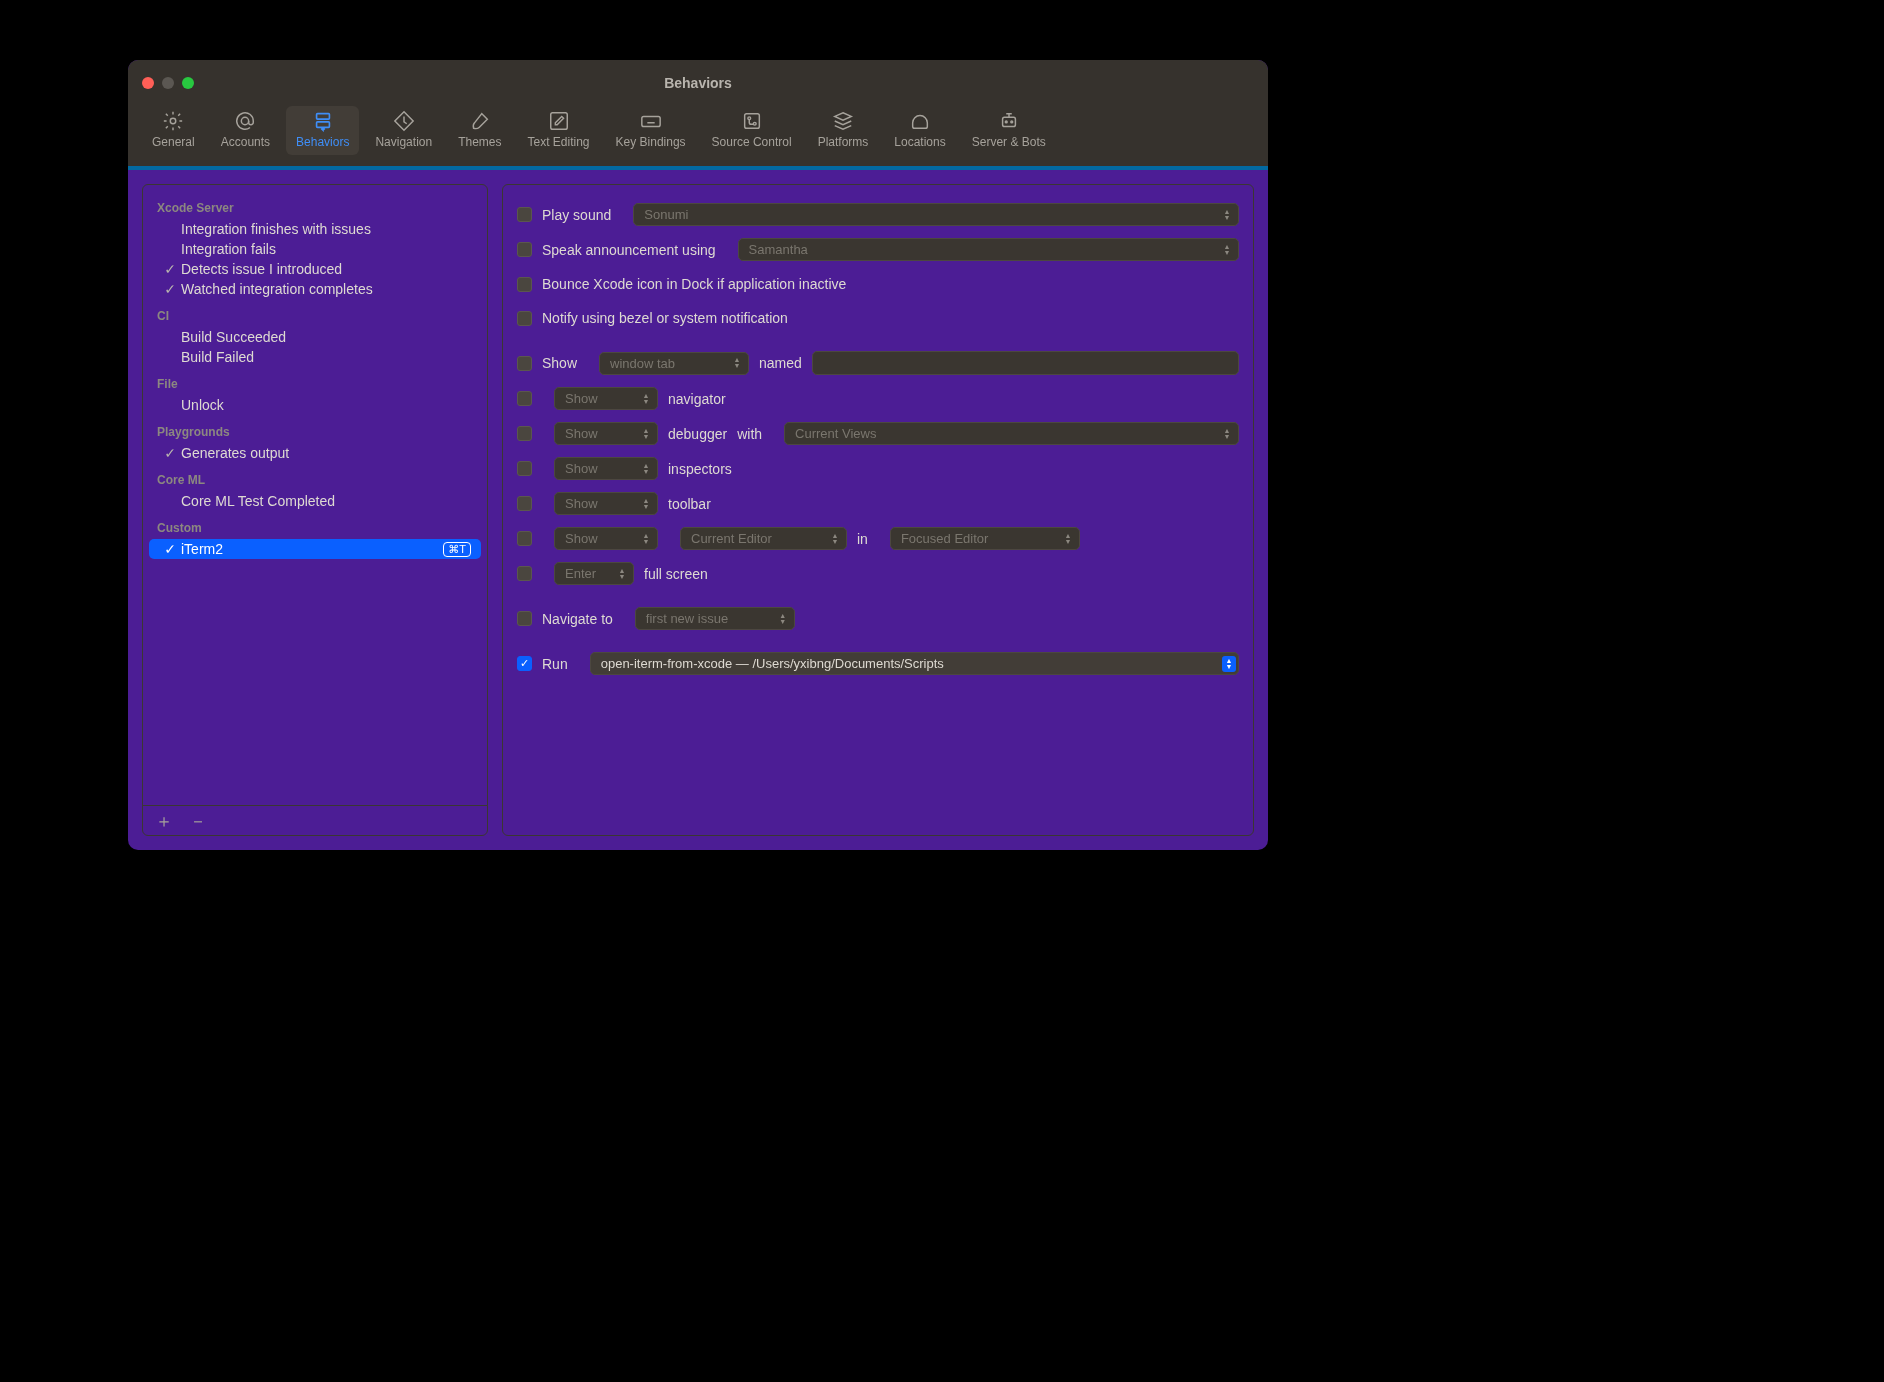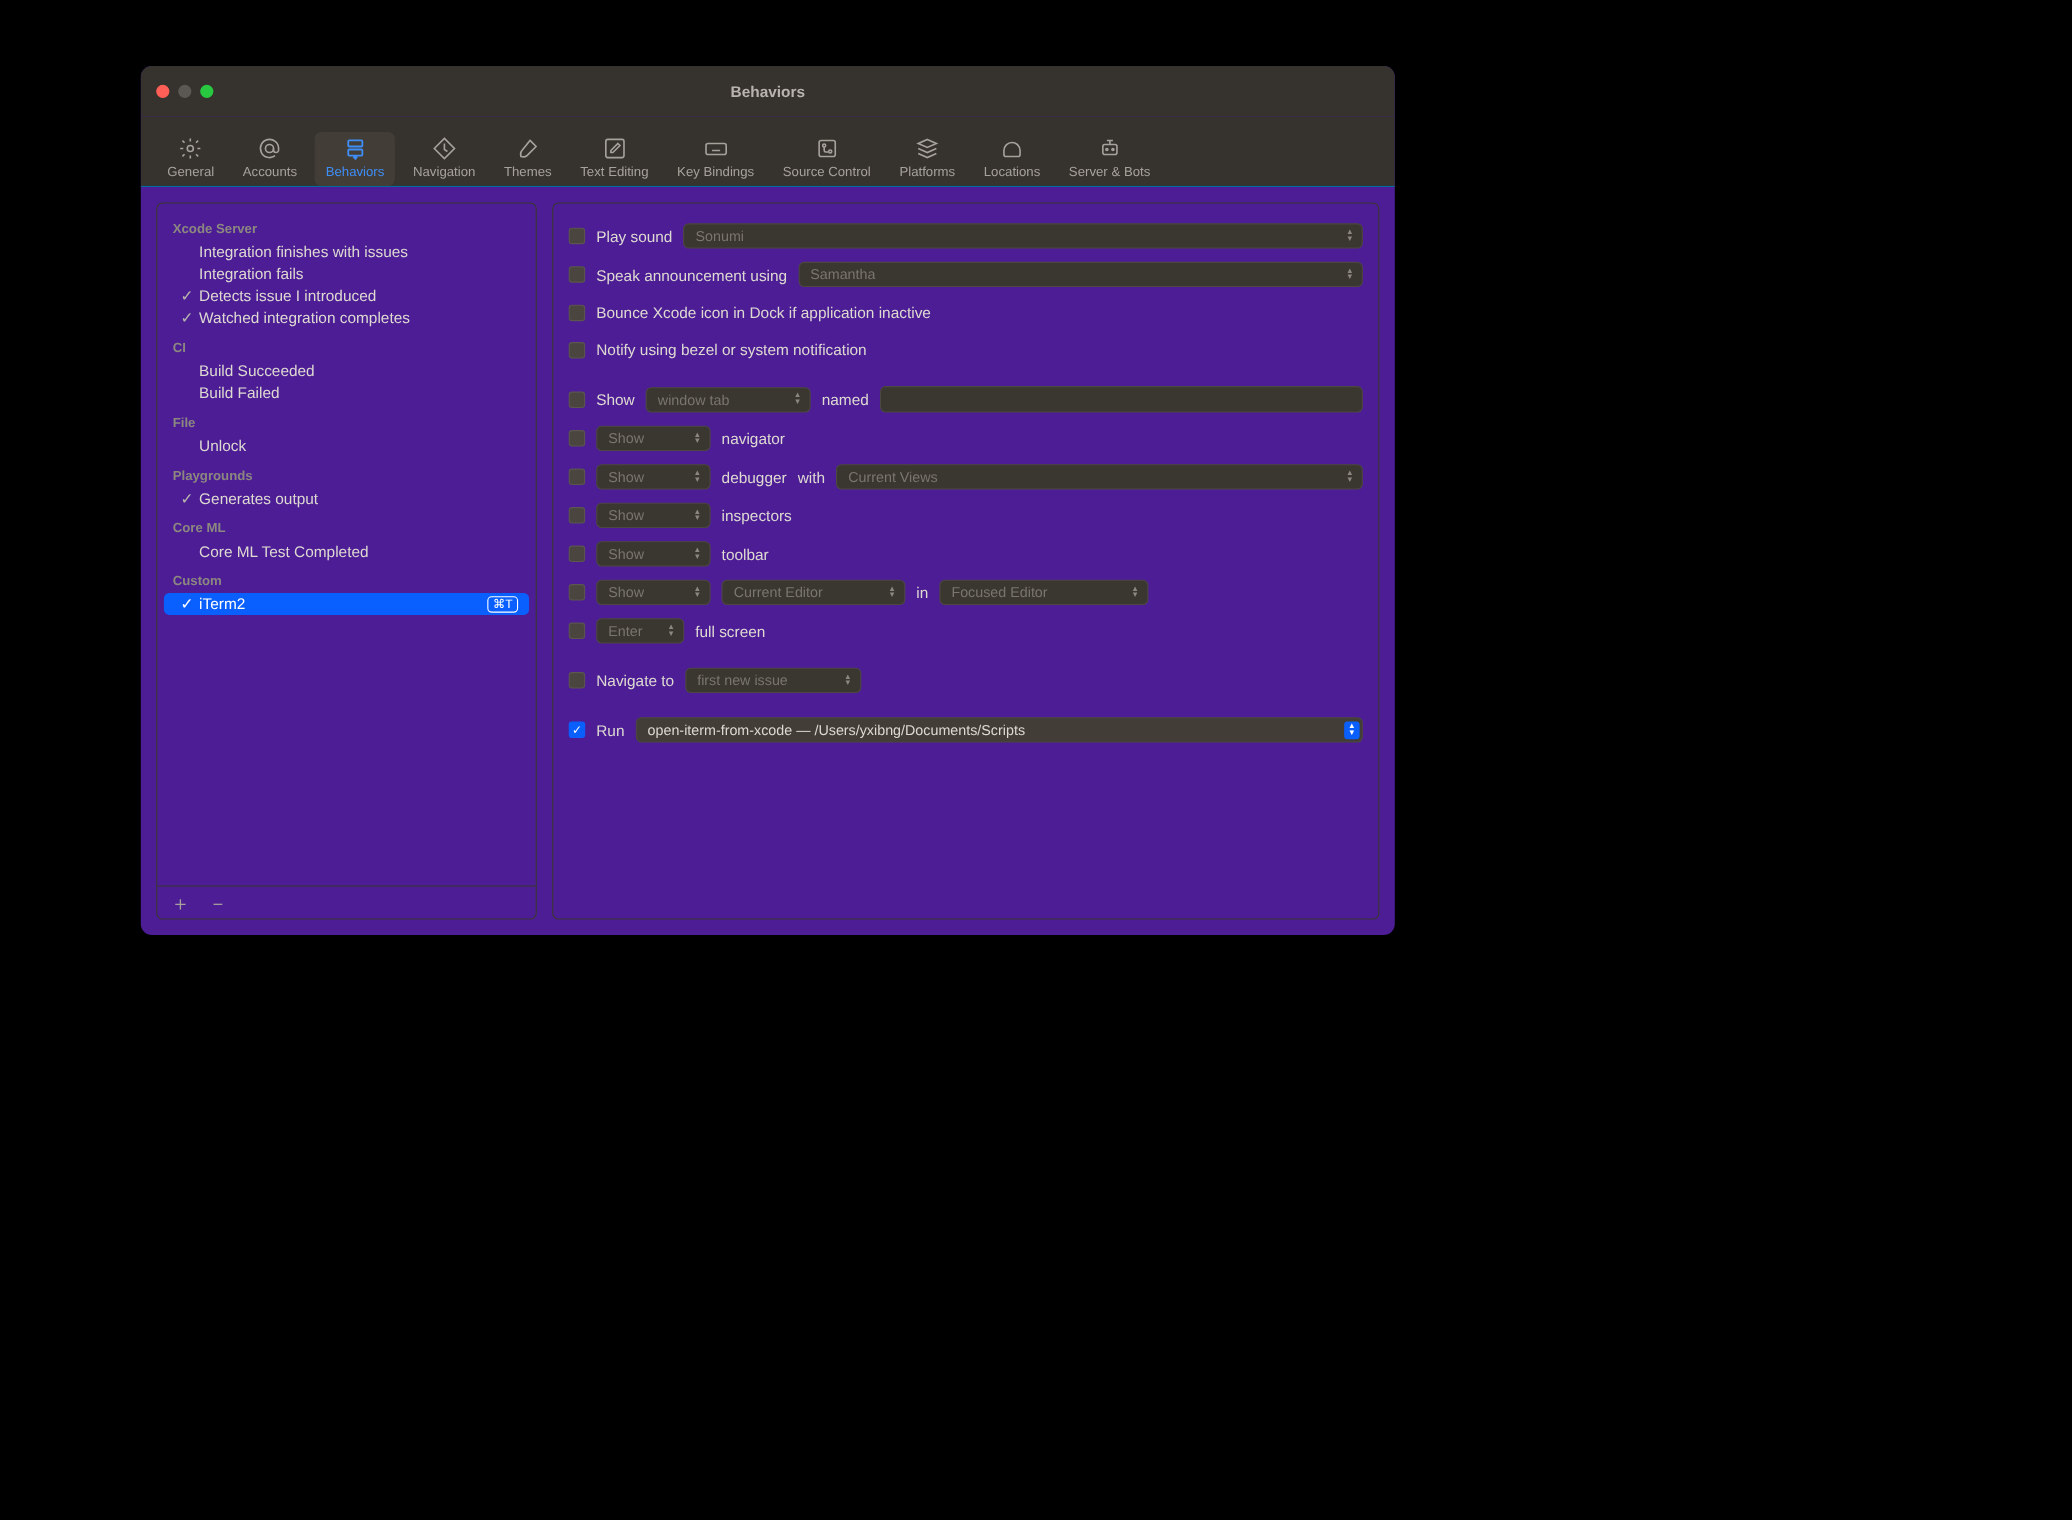--- a/index.html
+++ b/index.html
@@ -46,23 +46,23 @@
   .title {
     position: absolute;
     left: 0; right: 0; text-align: center;
     font-weight: 600;
     color: #b9b5ae;
     font-size: 14px;
   }
   .toolbar {
     height: 64px;
     background: #36322d;
-    border-bottom: 1px solid #0369a1;
-    display: flex;
-    align-items: flex-end;
+    border-bottom: 4px solid #0369a1;
+    display: flex;
+    align-items: flex-start;
     padding: 0 14px;
     gap: 6px;
   }
   .tool {
     display: flex;
     flex-direction: column;
     align-items: center;
     justify-content: center;
     padding: 4px 10px 6px;
     color: #a6a29b;
@@ -177,20 +177,21 @@
     background: #423d37;
     border: 1px solid #4c4740;
     border-radius: 5px;
     padding: 3px 22px 3px 10px;
     color: #a6a29b;
     font-size: 13px;
     position: relative;
     display: inline-flex;
     align-items: center;
     min-height: 22px;
+    margin-left: 12px;
   }
   .select.dim { color: #7a766e; background: #3a3630; }
   .select .arrows {
     position: absolute;
     right: 4px;
     width: 14px;
     display: flex;
     flex-direction: column;
     align-items: center;
     font-size: 7px;

